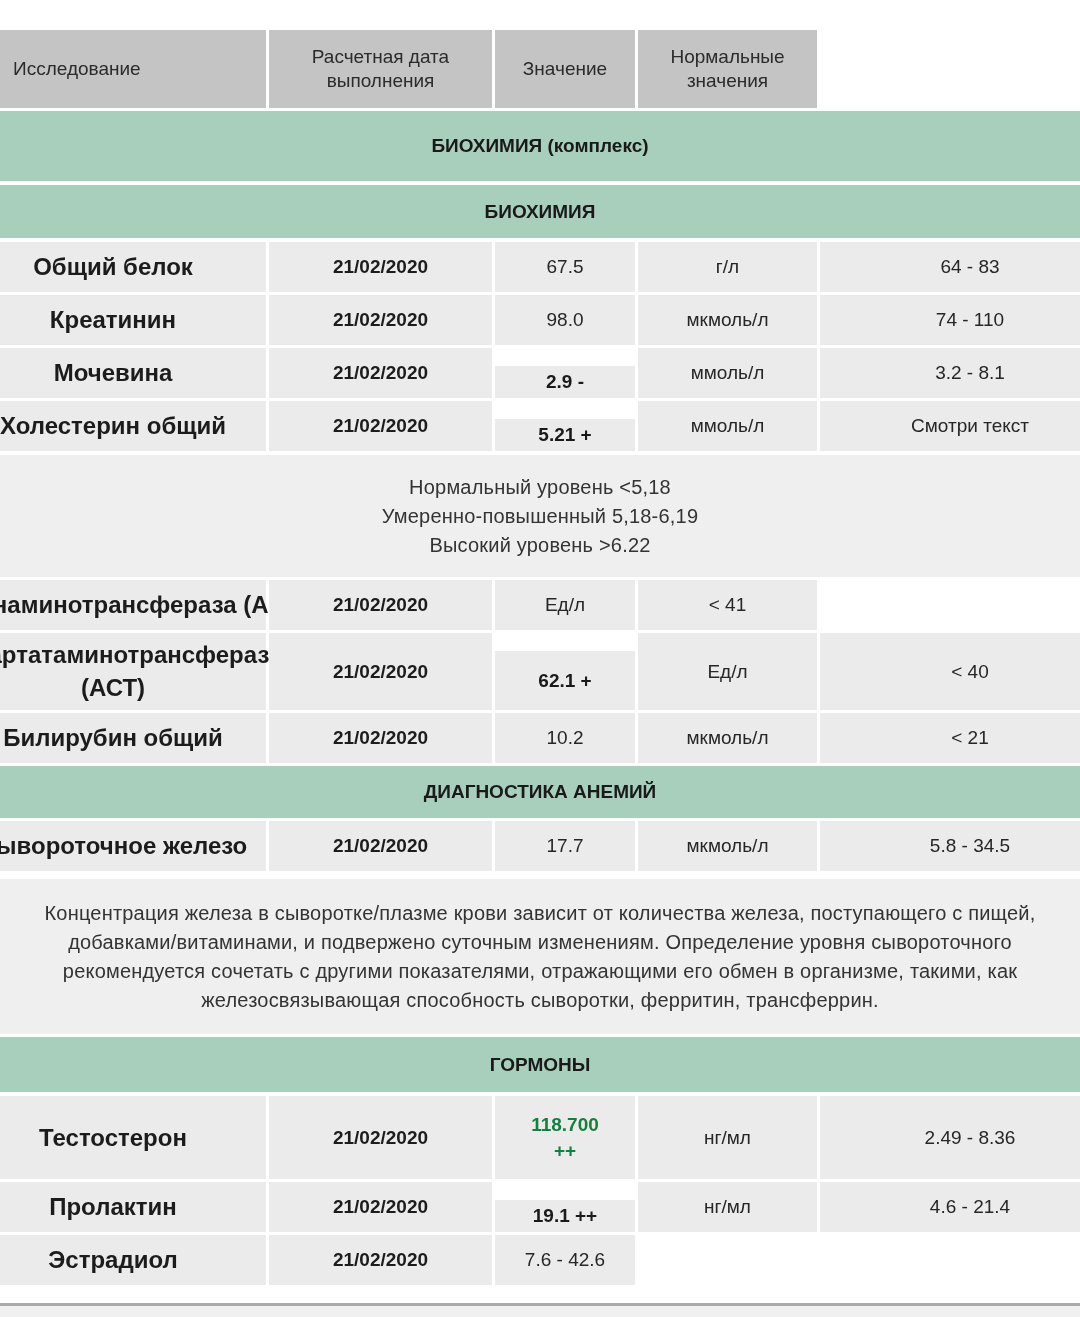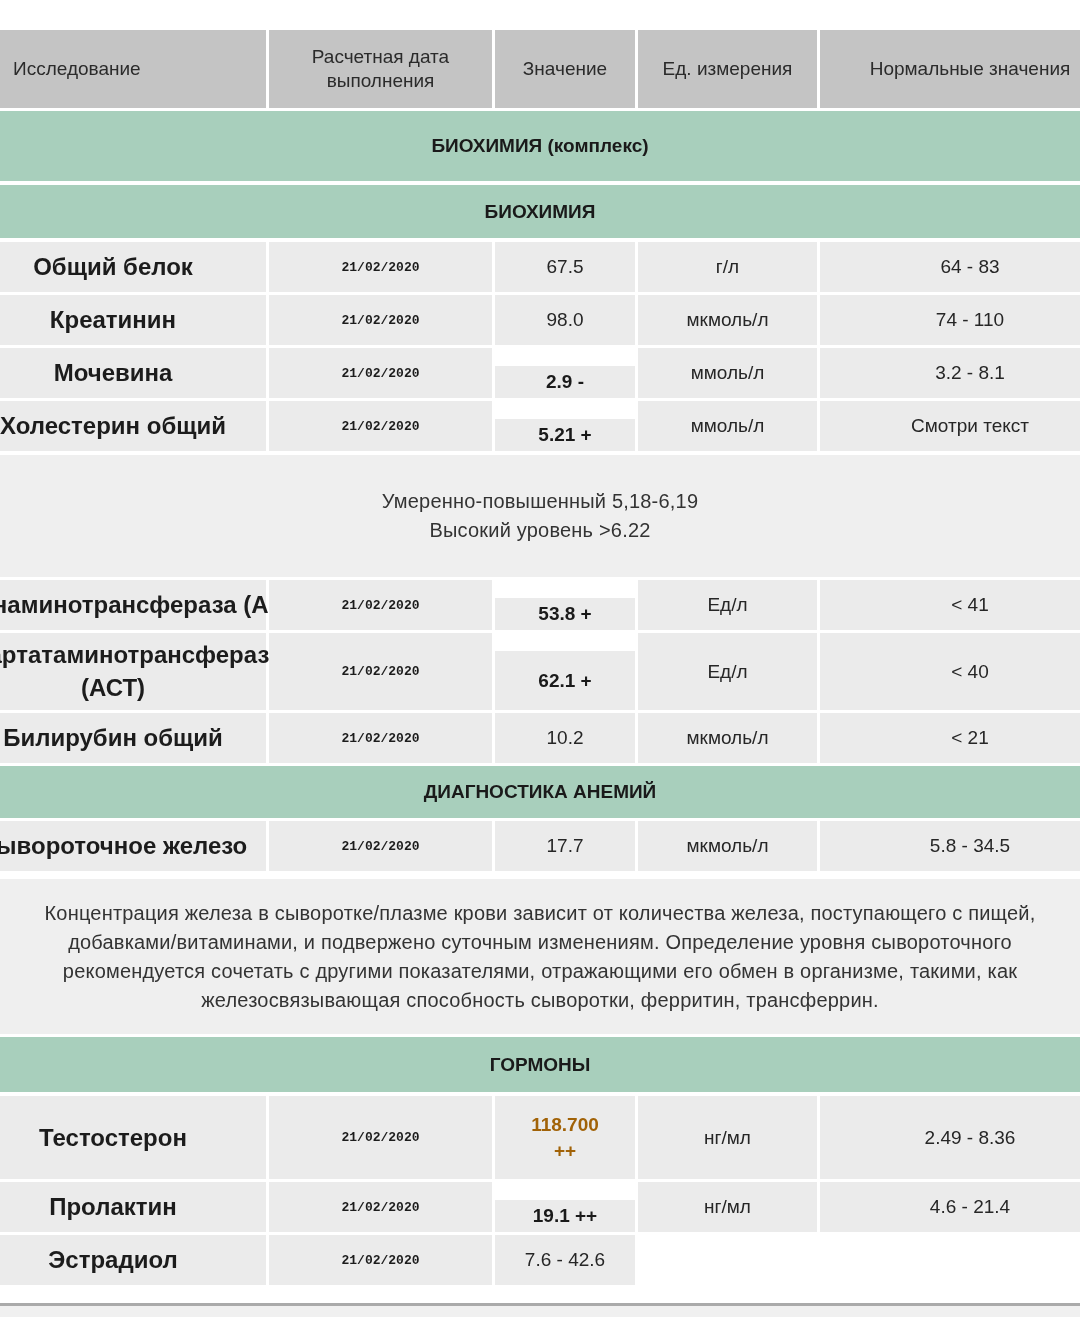--- a/index.html
+++ b/index.html
@@ -21,45 +21,44 @@
   .band-tall{height:70px;}
   .band-std{height:53px;}
   .band-52{height:52px;}
   .band-55{height:55px;}
   .mt3{margin-top:3px;}
   .mt4{margin-top:4px;}
   .mt8{margin-top:8px;}
   .nm{font-weight:bold;font-size:24px;white-space:nowrap;color:#1c1c1c;}
   .nm2{display:flex;flex-direction:column;align-items:center;line-height:1.35;}
   .nm2 span{white-space:nowrap;}
-  .date{font-weight:bold;font-size:13px;color:#1c1c1c;white-space:nowrap;font-family:Liberation Mono, monospace;}
+  .date{font-weight:bold;font-size:19px;color:#1c1c1c;white-space:nowrap;}
   .val{font-size:19px;white-space:nowrap;}
   .flagged{font-weight:bold;color:#1a1a1a;margin-top:18px;}
-  .val2{display:flex;flex-direction:column;align-items:center;line-height:1.35;font-weight:bold;color:#a16207;}
+  .val2{display:flex;flex-direction:column;align-items:center;line-height:1.35;font-weight:bold;color:#15803d;}
   .note{background:#efefef;display:flex;flex-direction:column;align-items:center;justify-content:center;
         font-size:20px;letter-spacing:0.2px;color:#333333;line-height:29px;}
   .note-chol{height:122px;}
   .note-iron{height:155px;}
   .note div{white-space:nowrap;text-align:center;}
   .bottom-white{height:18px;background:#ffffff;}
   .bottom-line{height:3px;background:#aaaaaa;}
   .bottom-gray{height:11px;background:#f0f0f0;}
 </style>
 </head>
 <body>
 
 <div class="viewport">
   <div class="spacer-top"></div>
   <div class="sheet">
 
     <div class="row thead">
       <div class="cell c1">Исследование</div>
       <div class="cell">Расчетная дата выполнения</div>
       <div class="cell">Значение</div>
-      <div class="cell">Ед. измерения</div>
       <div class="cell">Нормальные значения</div>
     </div>
 
     <div class="band band-tall mt3">БИОХИМИЯ (комплекс)</div>
     <div class="band band-std mt4">БИОХИМИЯ</div>
 
     <div class="row h50 mt4">
       <div class="cell">
           <span class="nm">Общий белок</span>
         </div>
@@ -93,30 +92,30 @@
       <div class="cell">
           <span class="nm">Холестерин общий</span>
         </div>
       <div class="cell date">21/02/2020</div>
       <div class="cell val flagged">5.21 +</div>
       <div class="cell">ммоль/л</div>
       <div class="cell">Смотри текст</div>
     </div>
 
     <div class="note note-chol mt4">
+      <div>Нормальный уровень &lt;5,18</div>
       <div>Умеренно-повышенный 5,18-6,19</div>
       <div>Высокий уровень &gt;6.22</div>
     </div>
 
     <div class="row h50 mt3">
       <div class="cell">
           <span class="nm">Аланинаминотрансфераза (АЛТ)</span>
         </div>
       <div class="cell date">21/02/2020</div>
-      <div class="cell val flagged">53.8 +</div>
       <div class="cell">Ед/л</div>
       <div class="cell">&lt; 41</div>
     </div>
 
     <div class="row h77 mt3">
       <div class="cell">
         <span class="nm nm2">
           <span>Аспартатаминотрансфераза</span>
           <span>(АСТ)</span>
         </span>

